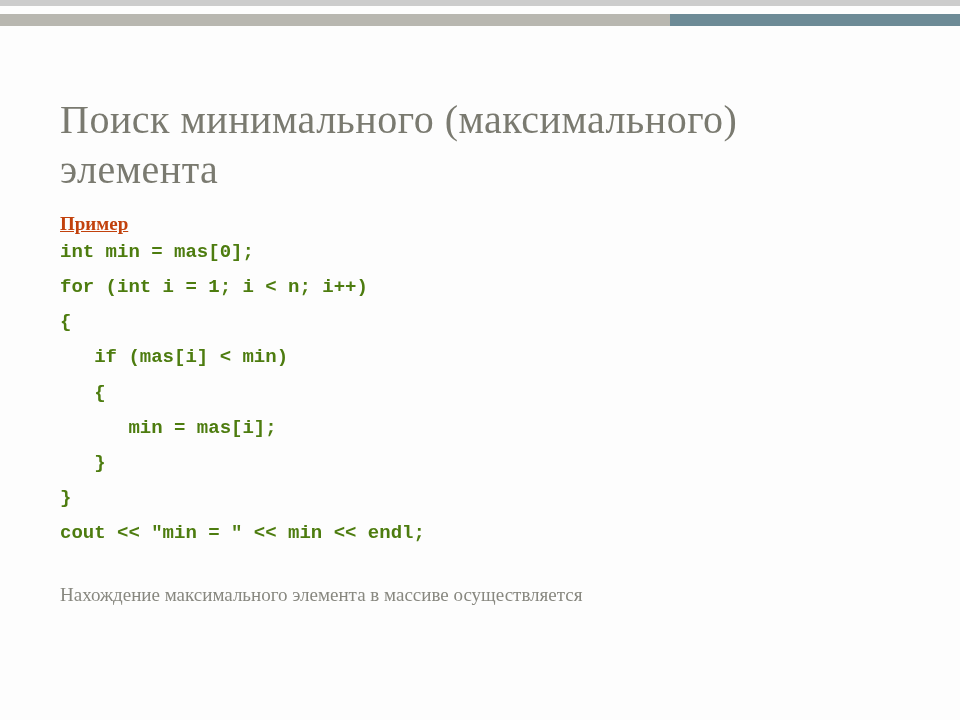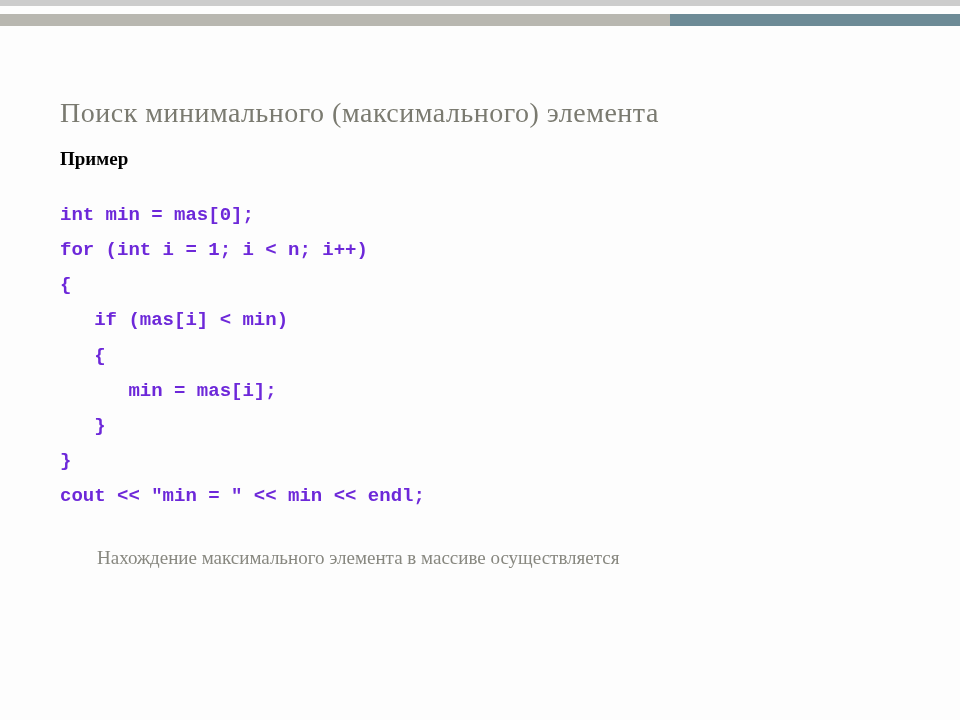--- a/index.html
+++ b/index.html
@@ -29,48 +29,47 @@
     }
     .bar-right {
       height: 12px;
       background: #6d8b96;
       flex: 1;
     }
     .content {
       padding: 95px 60px 0 60px;
     }
     .title {
-      font-size: 28px;
+      font-size: 40px;
       font-weight: 400;
       color: #7a7a70;
       line-height: 1.25;
       margin-bottom: 18px;
       letter-spacing: 0.5px;
     }
     .example-label {
       font-size: 19px;
       font-weight: bold;
-      color: #000000;
-      margin-bottom: 28px;
+      color: #c2410c;
+      text-decoration: underline;
     }
     .code-block {
       font-family: 'Courier New', Courier, monospace;
       font-size: 19px;
-      color: #6d28d9;
+      color: #4d7c0f;
       line-height: 1.85;
       font-weight: bold;
       white-space: pre;
     }
     .footer-text {
       margin-top: 30px;
       font-size: 19px;
       color: #888880;
       line-height: 1.5;
       padding-left: 0;
-      margin-left: 37px;
     }
     .footer-text .indent {
       display: block;
       padding-left: 42px;
     }
   </style>
 </head>
 <body>
 
 <div class="top-border"></div>

